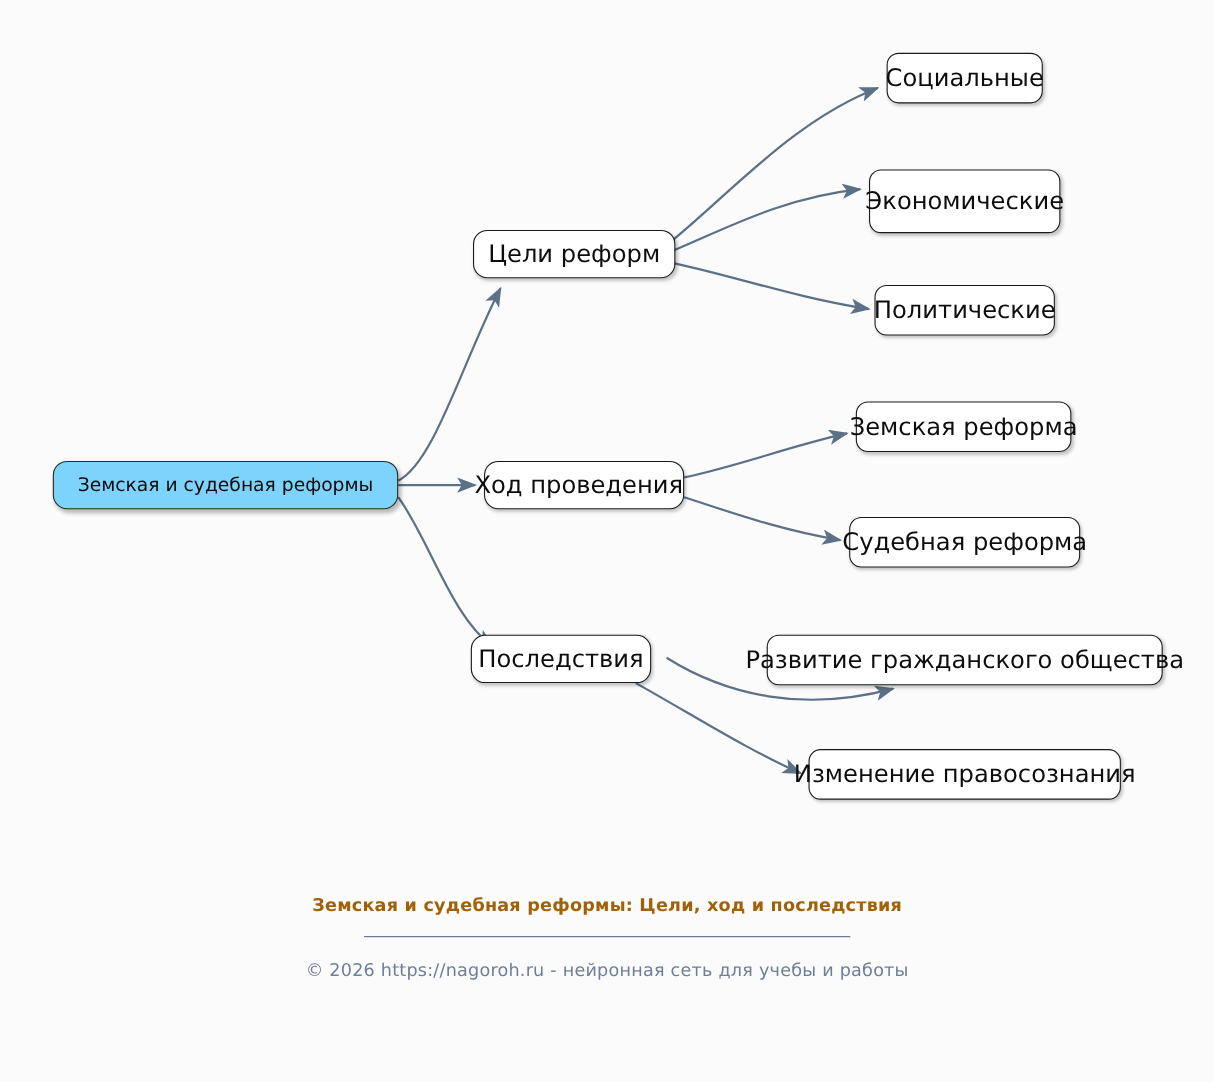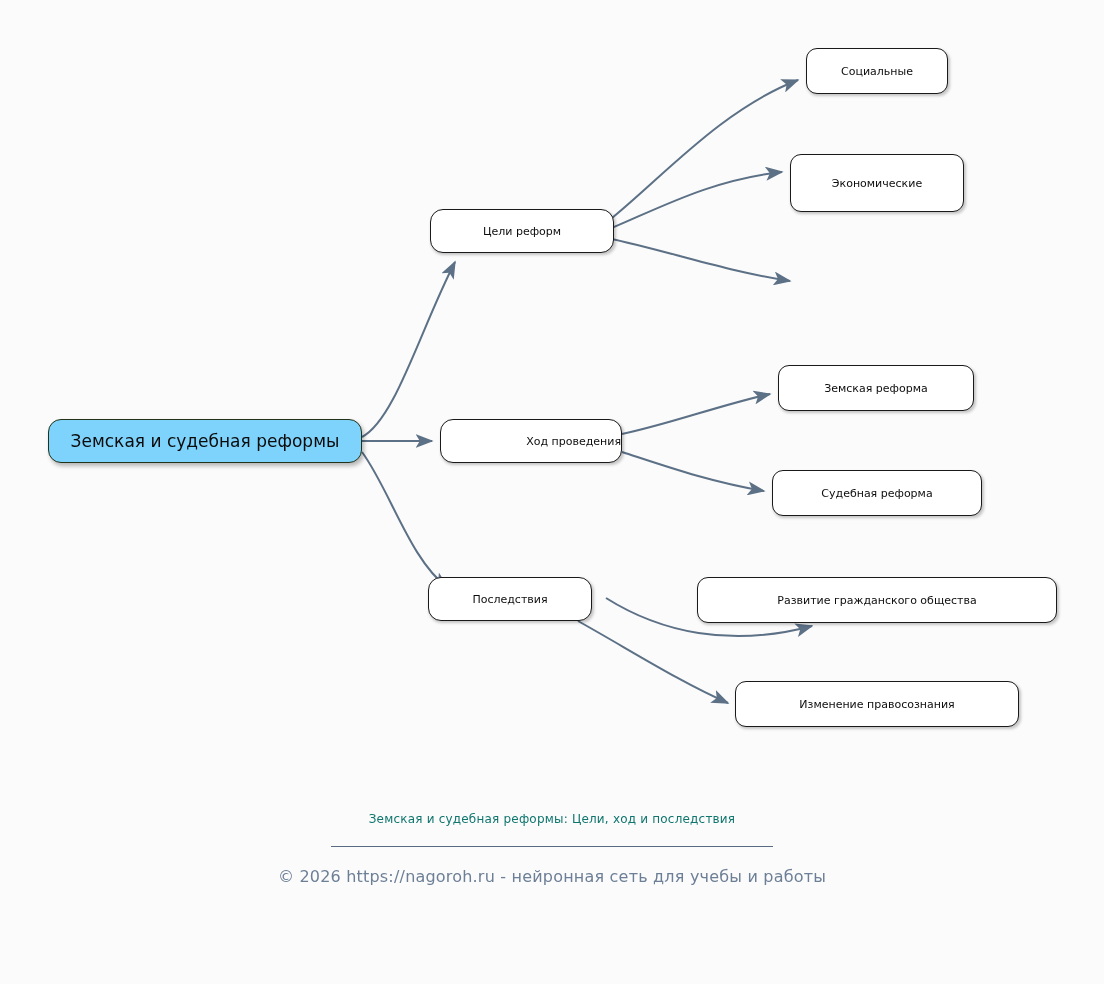--- a/index.html
+++ b/index.html
@@ -26,21 +26,21 @@
   .node {
     position: absolute;
     box-sizing: border-box;
     display: flex;
     align-items: center;
     justify-content: center;
     background: #ffffff;
     border: 1.6px solid #1a1a1a;
     border-radius: 11px;
     color: #0d0d0d;
-    font-size: 11px;
+    font-size: 22px;
     font-family: "DejaVu Sans", sans-serif;
     white-space: nowrap;
     box-shadow: 1.5px 2px 3px rgba(0,0,0,0.22);
     z-index: 5;
   }
   .node.root {
     background: #7dd3fc;
     border: 1.8px solid #22331a;
     border-radius: 13px;
     font-size: 17px;
@@ -51,23 +51,23 @@
     border-radius: 13px;
   }
   #footer {
     position: absolute;
     left: 0;
     width: 1104px;
     text-align: center;
   }
   #footer-title {
     font-family: "DejaVu Sans", sans-serif;
-    font-size: 12px;
-    font-weight: normal;
-    color: #0f766e;
+    font-size: 16px;
+    font-weight: bold;
+    color: #a16207;
     line-height: 1.32;
     letter-spacing: 0.2px;
   }
   #footer-divider {
     width: 442px;
     height: 1px;
     background: #5a6b85;
     margin: 18px auto 0 auto;
   }
   #footer-copy {
@@ -109,20 +109,23 @@
 
   <div class="node branch" style="left:430px; top:209px; width:184px; height:44px;">
     <span>Цели реформ</span>
   </div>
   <div class="node" style="left:806px; top:48px; width:142px; height:46px;">
     <span>Социальные</span>
   </div>
   <div class="node" style="left:790px; top:154px; width:174px; height:58px;">
     <span>Экономические</span>
   </div>
+  <div class="node" style="left:795px; top:259px; width:164px; height:46px;">
+    <span>Политические</span>
+  </div>
 
   <div class="node branch" style="left:440px; top:419px; width:182px; height:44px;justify-content:flex-end;">
     <span>Ход проведения</span>
   </div>
   <div class="node" style="left:778px; top:365px; width:196px; height:46px;">
     <span>Земская реформа</span>
   </div>
   <div class="node" style="left:772px; top:470px; width:210px; height:46px;">
     <span>Судебная реформа</span>
   </div>

